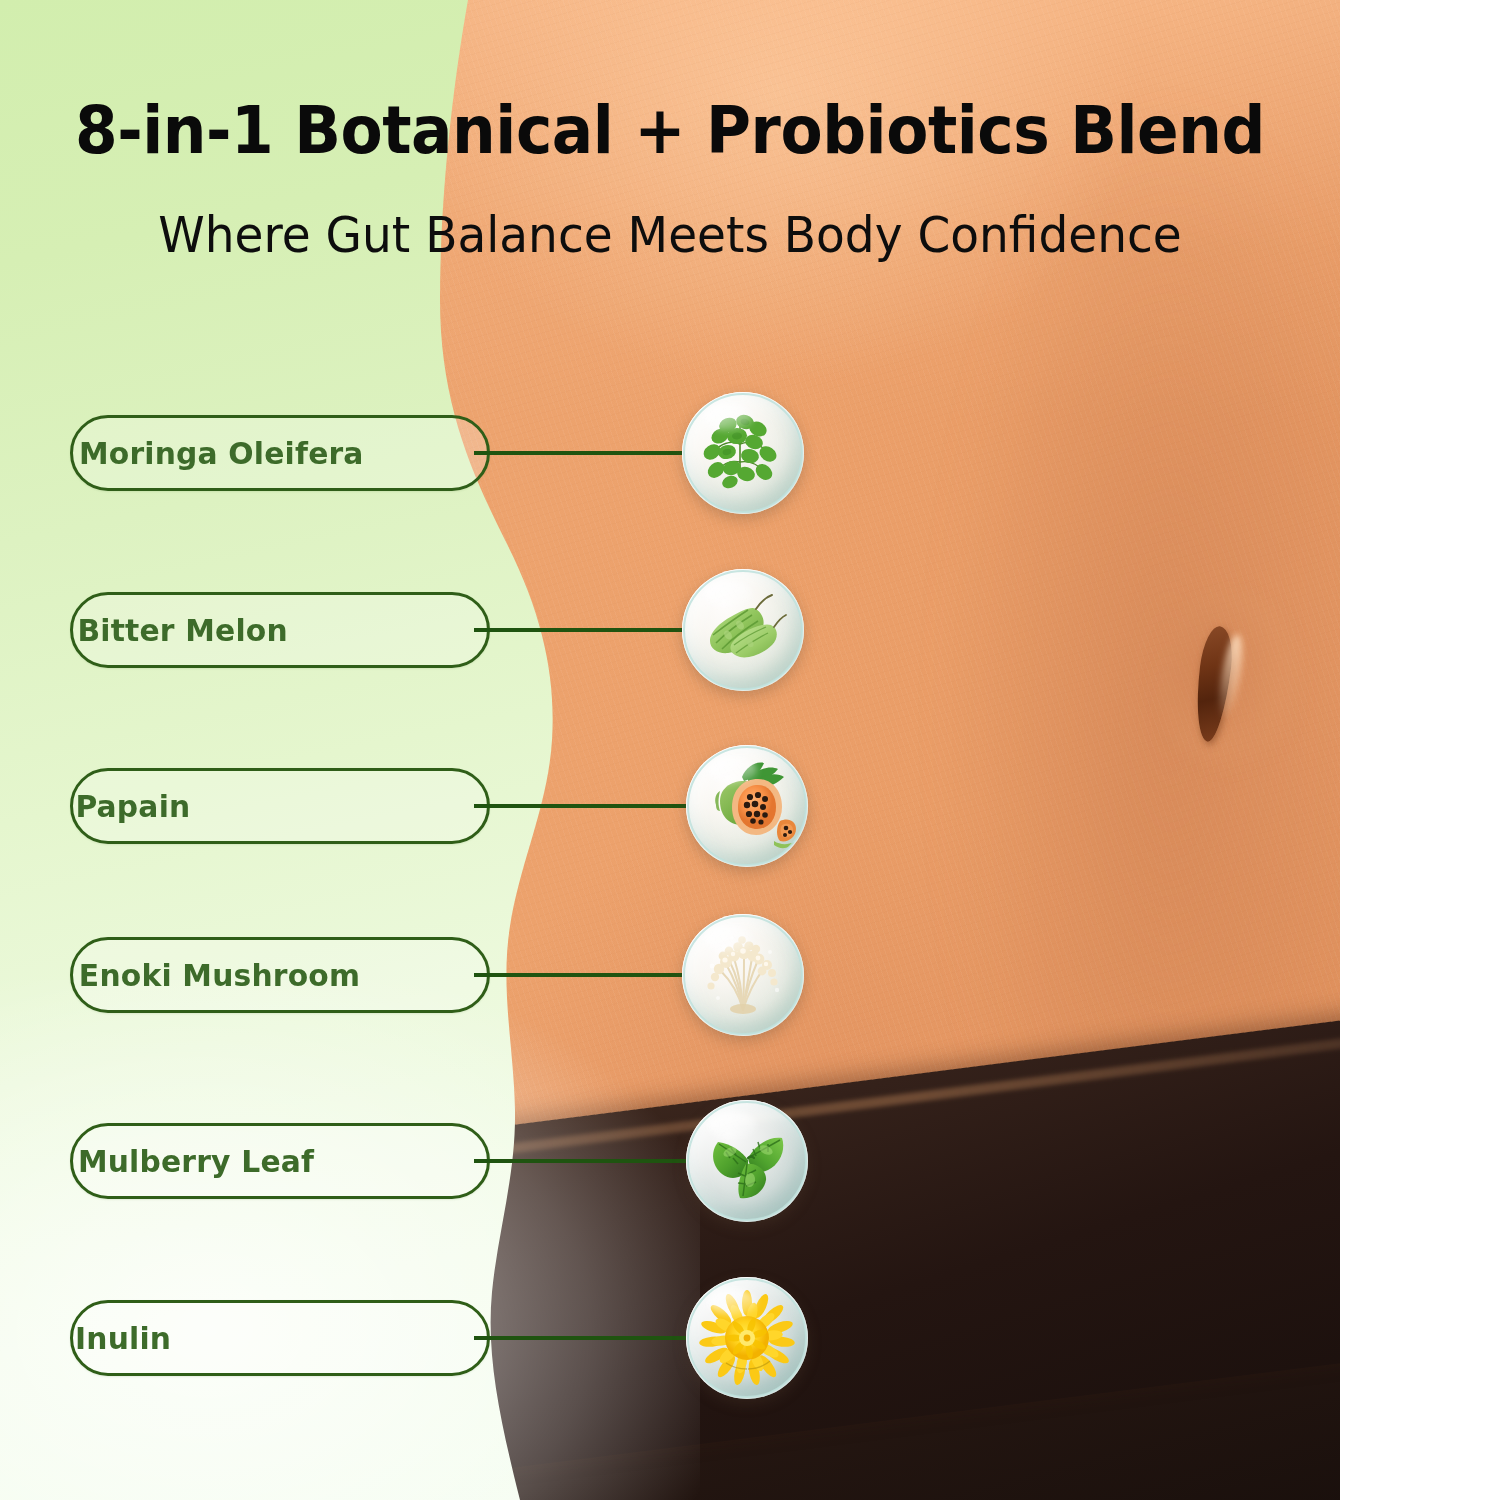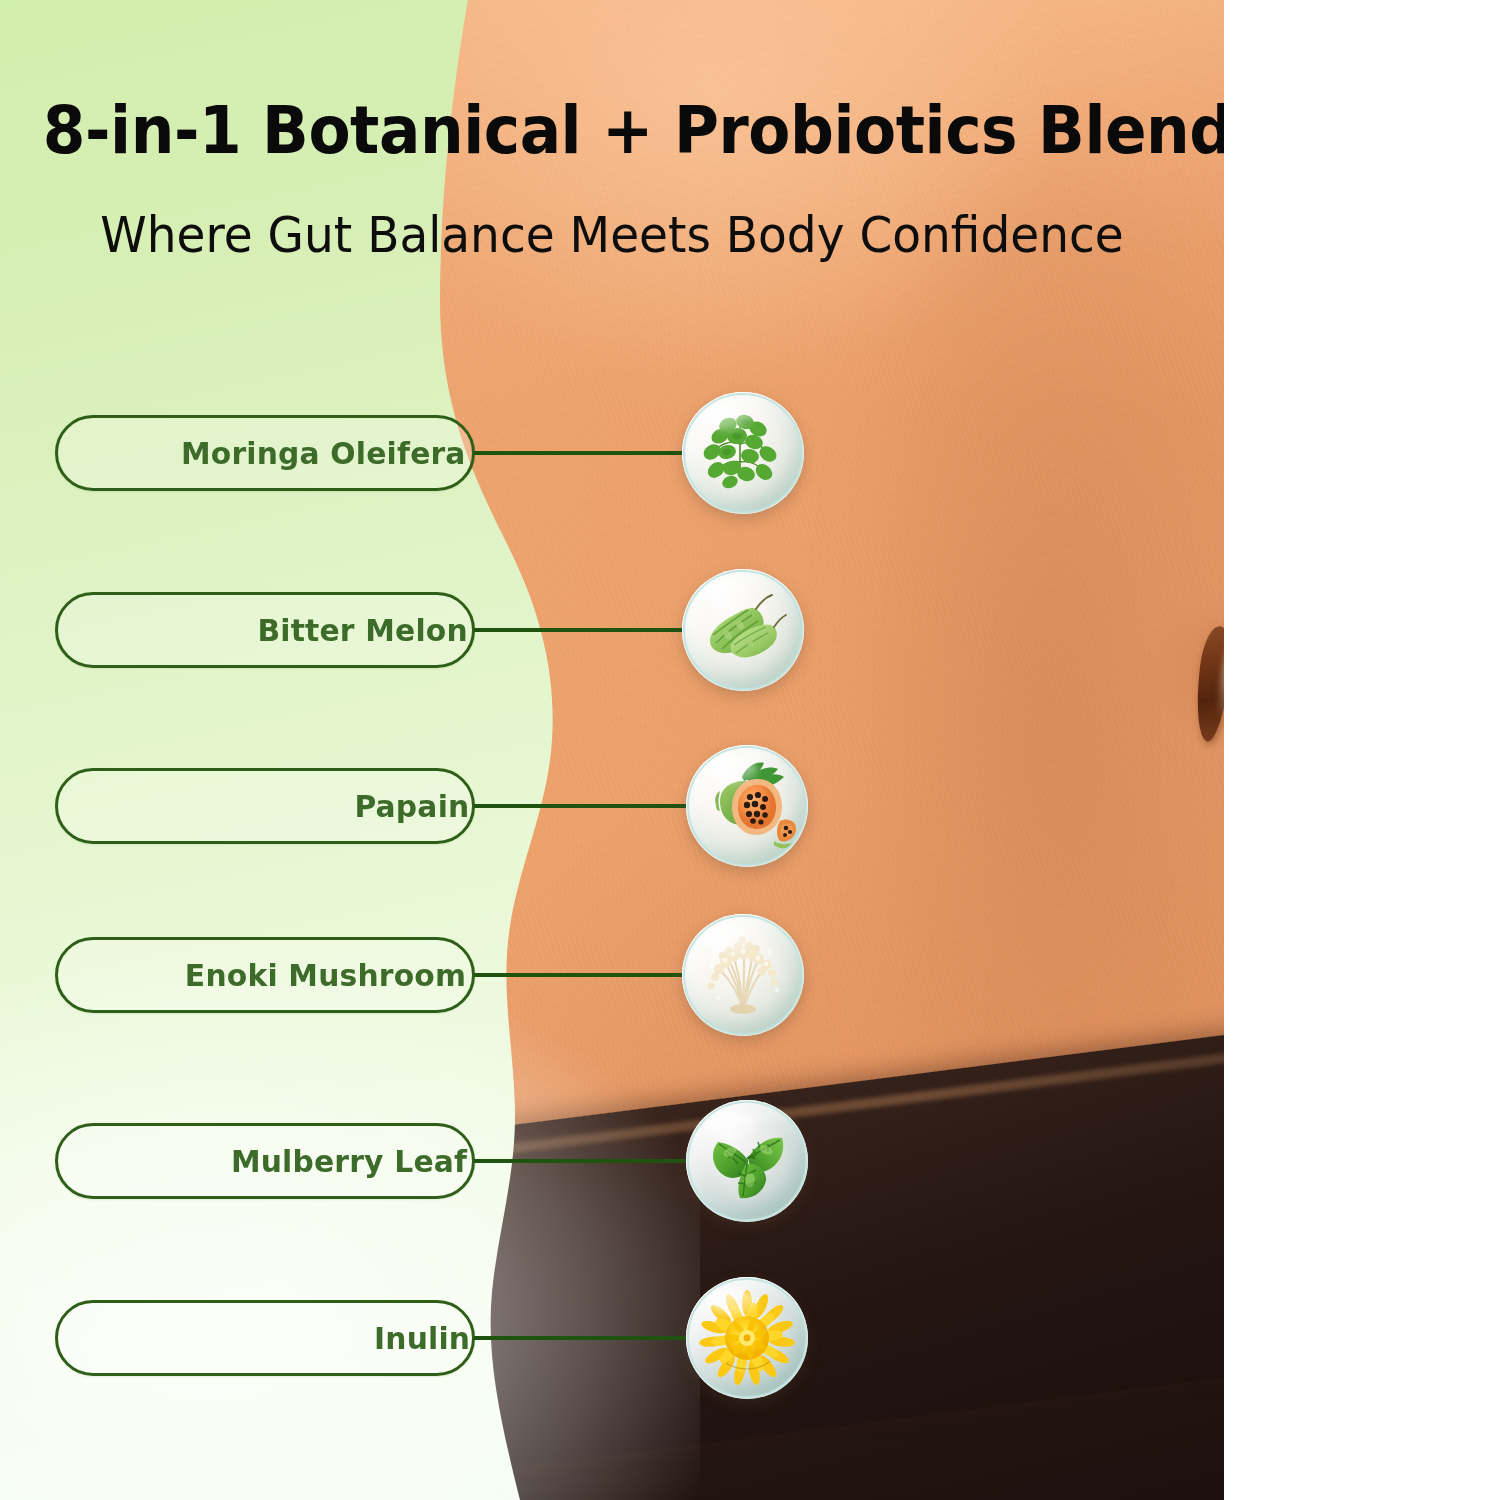--- a/index.html
+++ b/index.html
@@ -2,21 +2,21 @@
 <html><head>
 <meta charset="utf-8">
 <style>
   html, body {
     margin: 0;
     padding: 0;
     background: #ffffff;
   }
   #stage {
     position: relative;
-    width: 1224px;
+    width: 1340px;
     height: 1500px;
     overflow: hidden;
     font-family: "Liberation Sans", sans-serif;
     background: #f2fae6;
   }
 
   
   .photo-layer {
     position: absolute;
     inset: 0;
@@ -162,31 +162,31 @@
 
   
   .row {
     position: absolute;
     left: 0;
     width: 1500px;
     height: 0;
   }
   .pill {
     position: absolute;
-    left: 55px;
+    left: 70px;
     top: -38px;
     width: 420px;
     height: 76px;
     box-sizing: border-box;
     border: 3px solid #2f5e18;
     border-radius: 40px;
     background: rgba(255,255,255,0.22);
     display: flex;
     align-items: center;
-    justify-content: flex-end;
+    justify-content: flex-start;
     box-shadow: 0 1px 2px rgba(47,94,24,0.10);
   }
   .pill-label {
     font-size: 31px;
     font-weight: 700;
     color: #3d6b2a;
     letter-spacing: 0.2px;
     white-space: nowrap;
     font-family: "DejaVu Sans", sans-serif;
     transform: scaleX(0.96);

